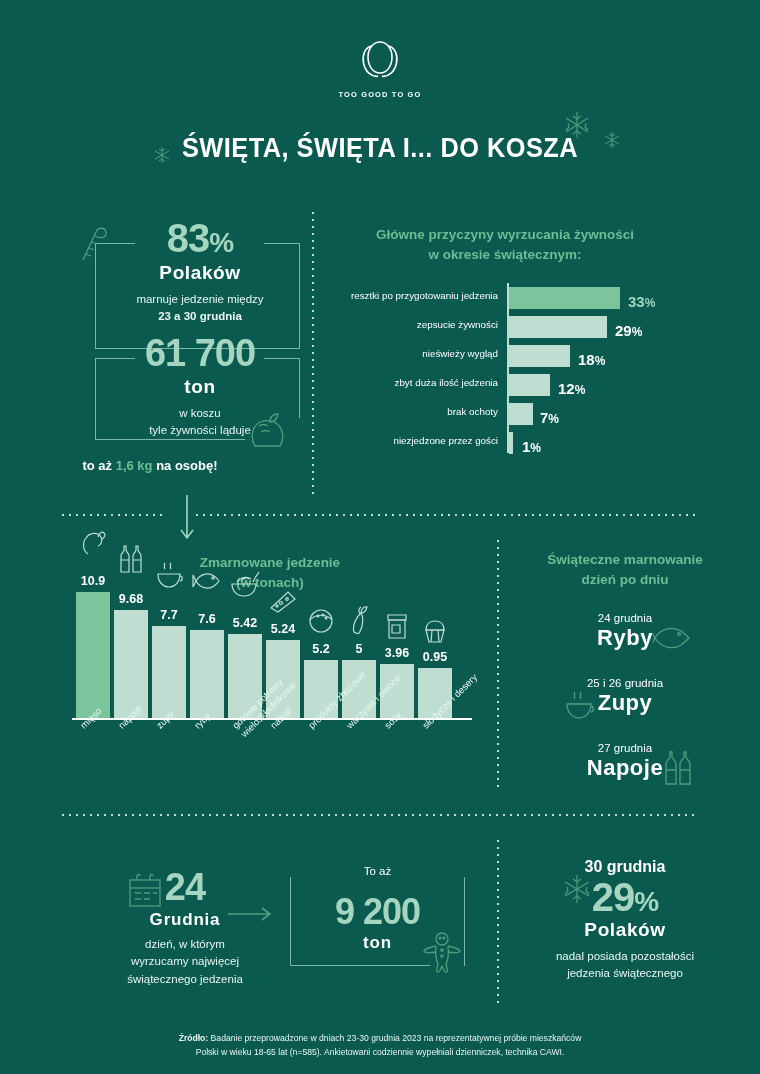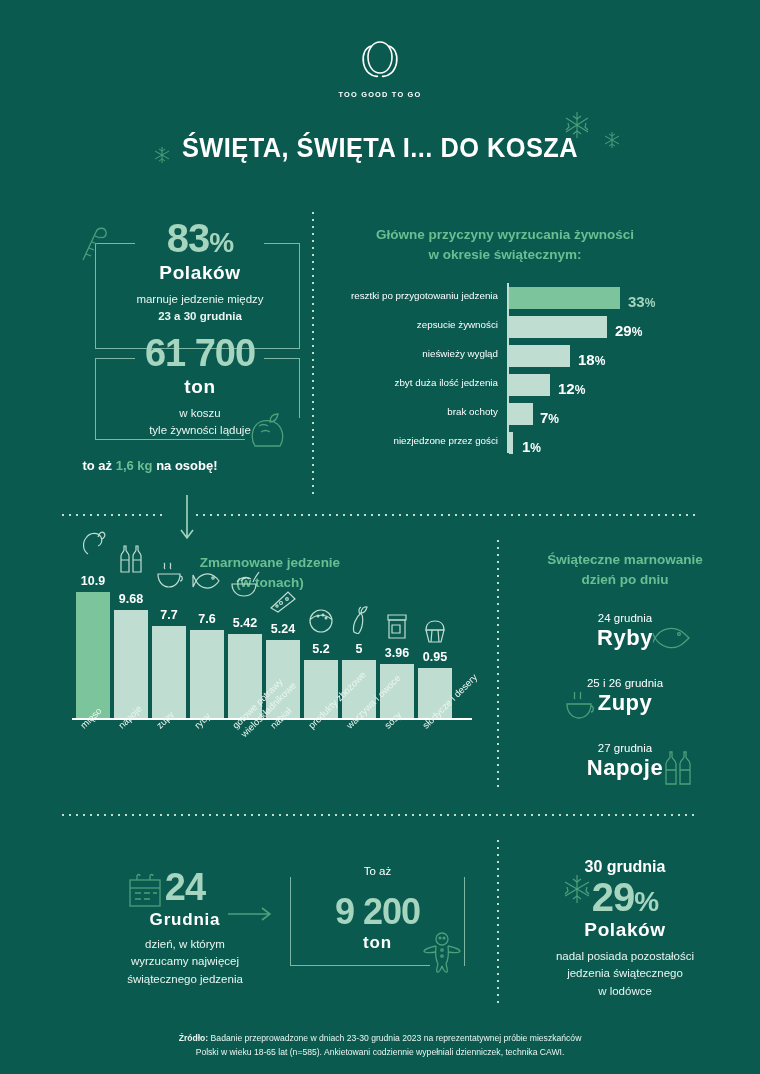--- a/index.html
+++ b/index.html
@@ -605,21 +605,20 @@
           <path d="M13 7l4 3 4-3M13 27l4-3 4 3M7 15l1 4-3 3M27 15l-1 4 3 3"></path>
         </g>
           </svg>
       </span>
       <span class="brnum"><span>29</span><span class="pct">%</span></span>
     </div>
     <div class="brsub">Polaków</div>
     <div class="brdesc">
       <div>nadal posiada pozostałości</div>
       <div>jedzenia świątecznego</div>
-      <div>w lodówce</div>
     </div>
   </div>
 
   <div class="footer">
     <div><b>Źródło:</b><span> Badanie przeprowadzone w dniach 23-30 grudnia 2023 na reprezentatywnej próbie mieszkańców</span></div>
     <div>Polski w wieku 18-65 lat (n=585). Ankietowani codziennie wypełniali dzienniczek, technika CAWI.</div>
   </div>
 
 </div>
 

